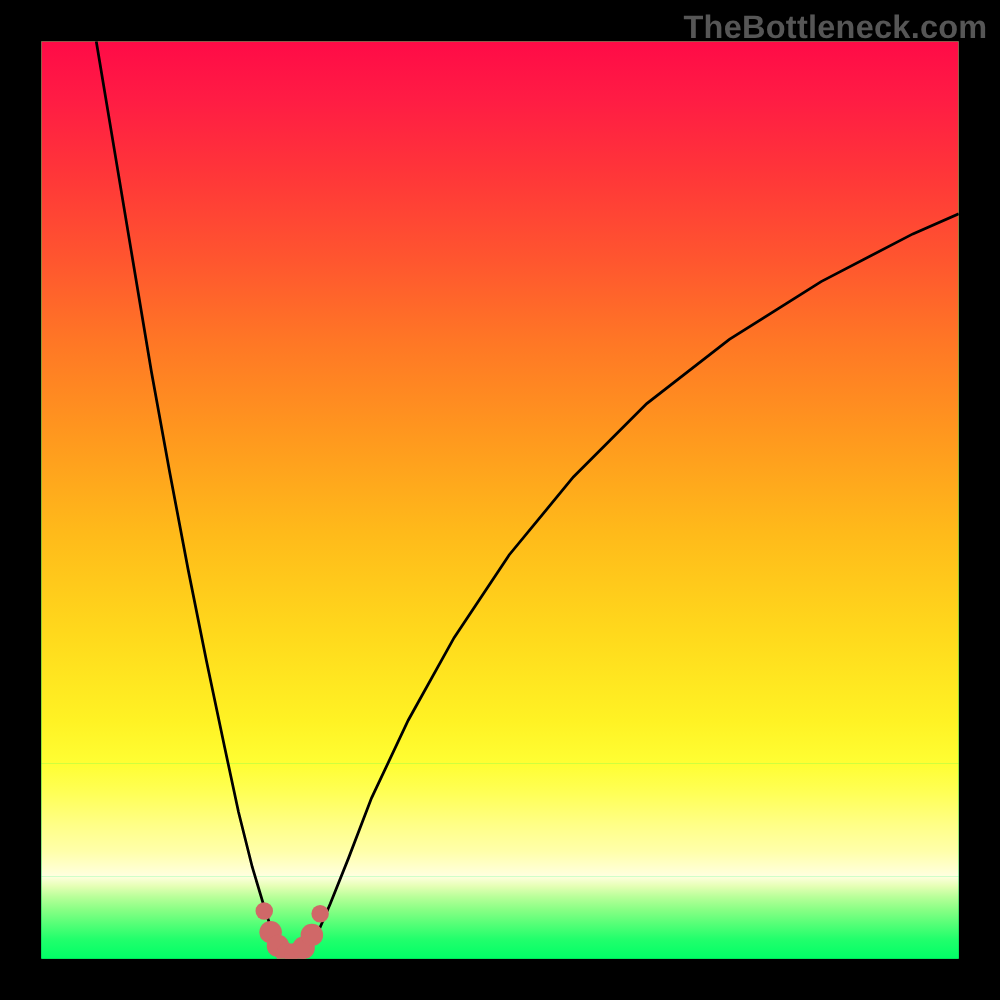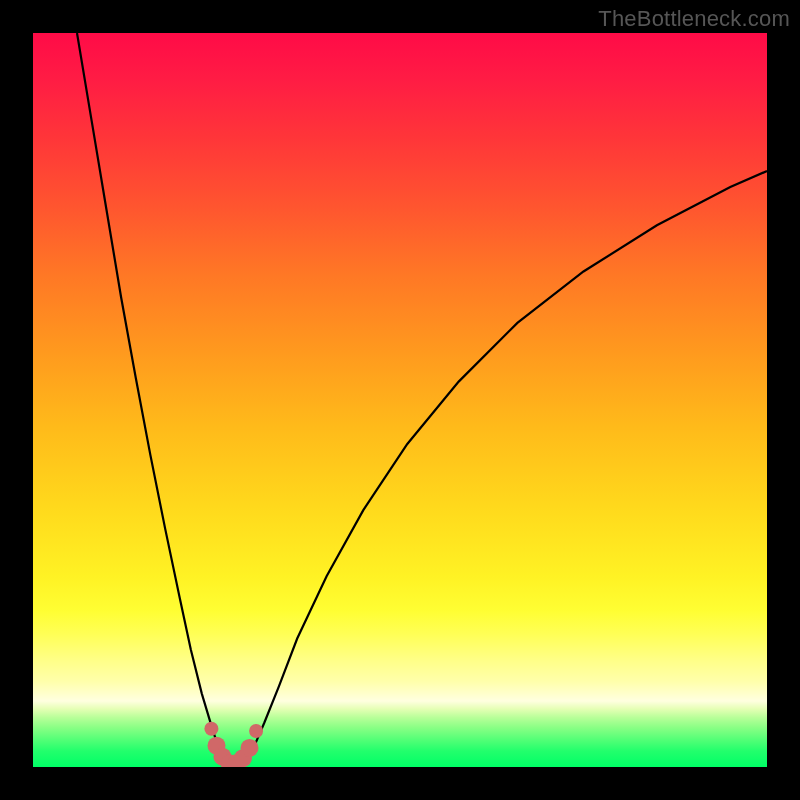--- a/index.html
+++ b/index.html
@@ -74,22 +74,22 @@
       #b8ff99 25%,
       #8aff85 40%,
       #55ff77 58%,
       #22ff6c 76%,
       #00ff66 100%);
   }
   .watermark {
     position: absolute;
     top: 6px;
     right: 10px;
-    font-size: 22px;
-    font-weight: 400;
+    font-size: 26px;
+    font-weight: 700;
     color: #565656;
     letter-spacing: 0.2px;
     text-align: center;
   }
   svg.curve {
     position: absolute;
     top: 0; left: 0;
     width: 734px;
     height: 734px;
     overflow: visible;

